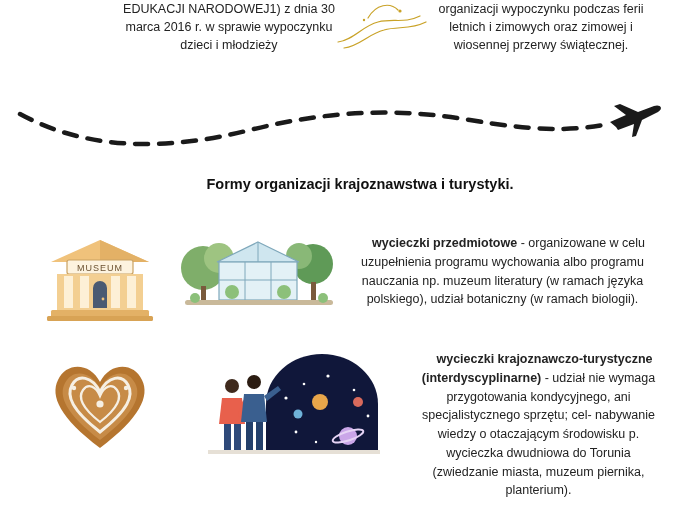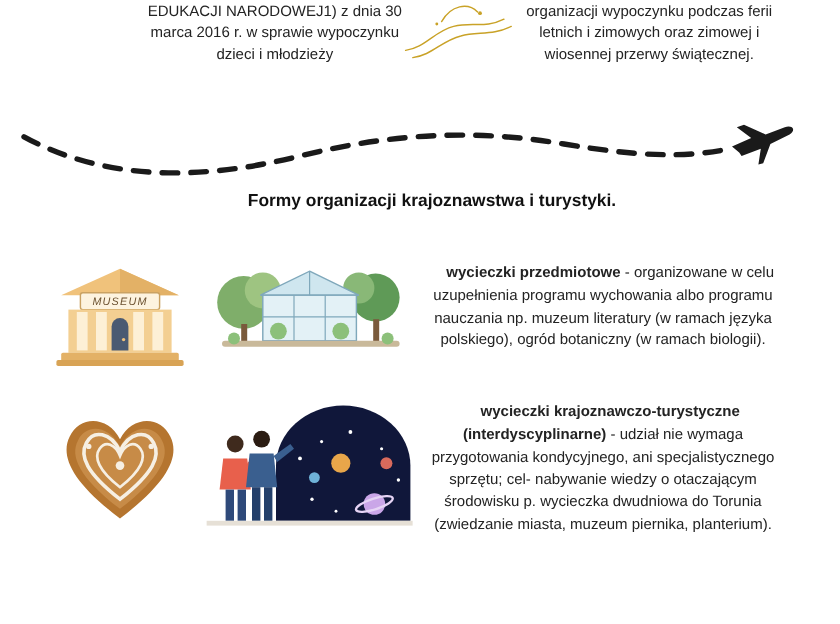--- a/index.html
+++ b/index.html
@@ -60,33 +60,33 @@
     top: 0;
     left: 0;
   }
 
   
   .section-title {
     text-align: center;
     font-size: 14.5px;
     font-weight: bold;
     color: #111;
-    margin: 6px 0 0 0;
+    margin: 22px 0 0 0;
     padding-left: 20px;
   }
 
   
   .row {
     display: flex;
     align-items: flex-start;
     padding: 0 18px 0 30px;
     box-sizing: border-box;
   }
   .row.one { margin-top: 38px; }
-  .row.two { margin-top: 24px; }
+  .row.two { margin-top: 24px; gap: 36px; }
 
   .art-a {
     width: 140px;
     flex: 0 0 140px;
     display: flex;
     justify-content: center;
     align-items: flex-start;
     padding-top: 6px;
   }
   .art-b {
@@ -101,21 +101,21 @@
     font-size: 12.5px;
     line-height: 1.5;
     text-align: center;
     color: #232323;
     padding-top: 4px;
     padding-right: 22px;
   }
   .text-col b { font-weight: bold; margin-left: 12px; }
 
   
-  .museum-wrap { width: 110px; height: 86px; font-style: italic; }
+  .museum-wrap { width: 110px; height: 86px; }
   .glass-wrap  { width: 170px; height: 92px; }
   .heart-wrap  { width: 112px; height: 104px; }
   .planet-wrap { width: 172px; height: 112px; }
 </style>
 </head>
 <body>
 
 <div class="top-row">
   <div class="top-col left">EDUKACJI NARODOWEJ1) z dnia 30 marca 2016 r. w sprawie wypoczynku dzieci i młodzieży</div>
 
@@ -194,21 +194,21 @@
         <circle cx="111" cy="62" r="7" fill="#8cc07a"></circle>
 
         <rect x="12" y="70" width="148" height="5" rx="2.5" fill="#c9b99a"></rect>
         <circle cx="22" cy="68" r="5" fill="#8cc07a"></circle>
         <circle cx="150" cy="68" r="5" fill="#8cc07a"></circle>
       </svg>
     </div>
   </div>
 
   <div class="text-col">
-    <b>wycieczki przedmiotowe</b><span> - organizowane w celu uzupełnienia programu wychowania albo programu nauczania np. muzeum literatury (w ramach języka polskiego), ogród botaniczny (w ramach biologii).</span>
+    <b>wycieczki przedmiotowe</b><span> - organizowane w celu uzupełnienia programu wychowania albo programu nauczania np. muzeum literatury (w ramach języka polskiego), udział botaniczny (w ramach biologii).</span>
   </div>
 </div>
 
 <div class="row two">
 
   <div class="art-a">
     <div class="heart-wrap">
       <svg width="112" height="104" viewBox="0 0 112 104" fill="none" aria-hidden="true">
         <path d="M56 96 C 16 66, 6 44, 14 28 C 22 10, 46 10, 56 30 C 66 10, 90 10, 98 28 C 106 44, 96 66, 56 96 Z" fill="#b5752f"></path>
         <path d="M56 88 C 22 62, 14 44, 21 31 C 28 17, 46 18, 56 36 C 66 18, 84 17, 91 31 C 98 44, 90 62, 56 88 Z" fill="#c78b47"></path>

